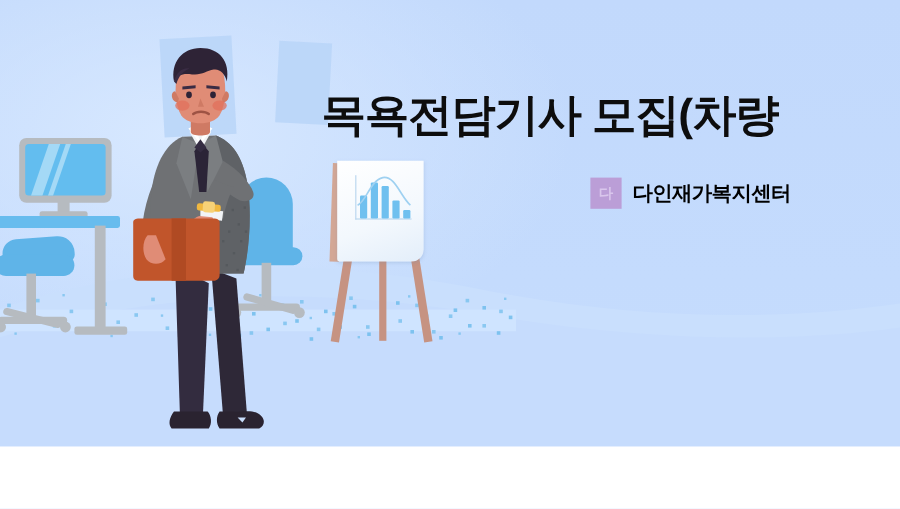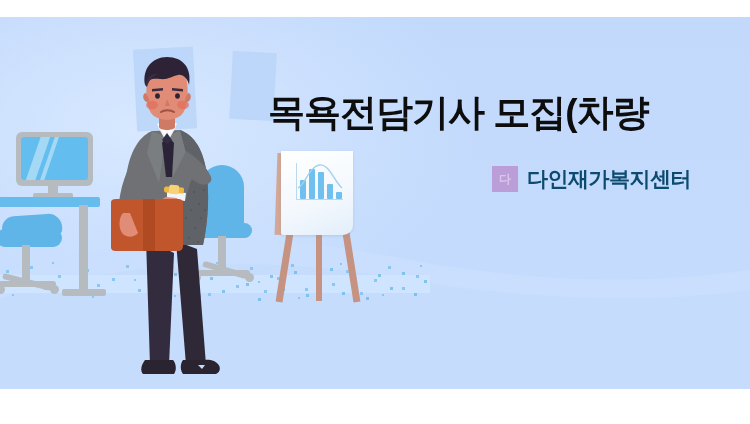--- a/index.html
+++ b/index.html
@@ -9,21 +9,20 @@
   }
   body {
     font-family: "Liberation Sans", sans-serif;
   }
   .poster {
     position: relative;
     width: 750px;
     height: 372px;
     overflow: hidden;
     background: #c3daff;
-    margin-top: 17px;
   }
 
   
   .bg-wall {
     position: absolute;
     left: 0; top: 0;
     width: 750px; height: 424px;
     background: linear-gradient(180deg, #c2d9fc 0%, #c4dbfd 55%, #c7ddfd 100%);
   }
   .bg-wall-soft {
@@ -238,23 +237,23 @@
     background: #bb9ed7;
     color: #d9c6ec;
     font-size: 12px;
     font-weight: 700;
     display: flex;
     align-items: center;
     justify-content: center;
     line-height: 1;
   }
   .company-name {
-    font-size: 21px;
+    font-size: 17px;
     font-weight: 700;
-    color: #0c4a6e;
+    color: #000000;
     letter-spacing: -.5px;
     white-space: nowrap;
   }
   .recruit-status {
     position: absolute;
     right: 62px;
     top: 336px;
     font-size: 16px;
     font-weight: 700;
     color: #2c2c2c;

